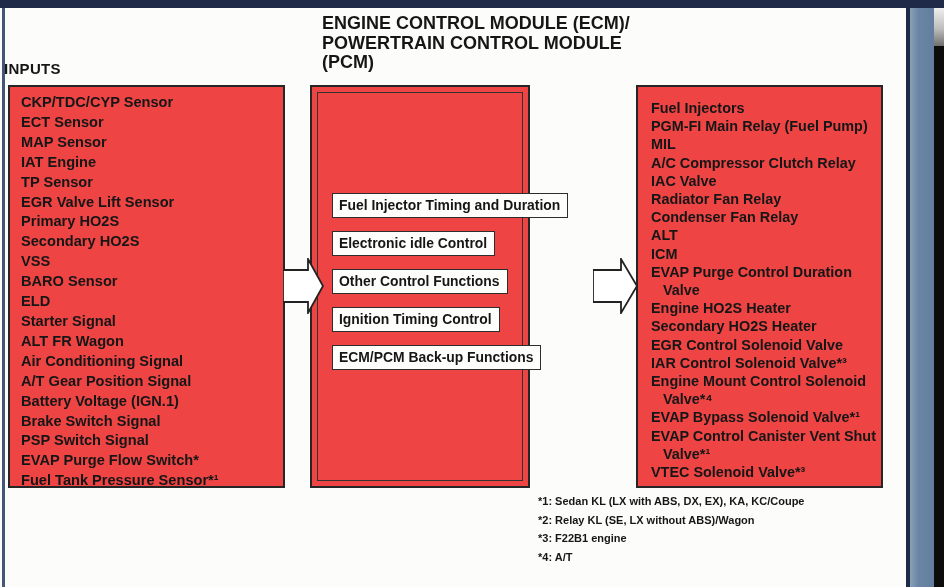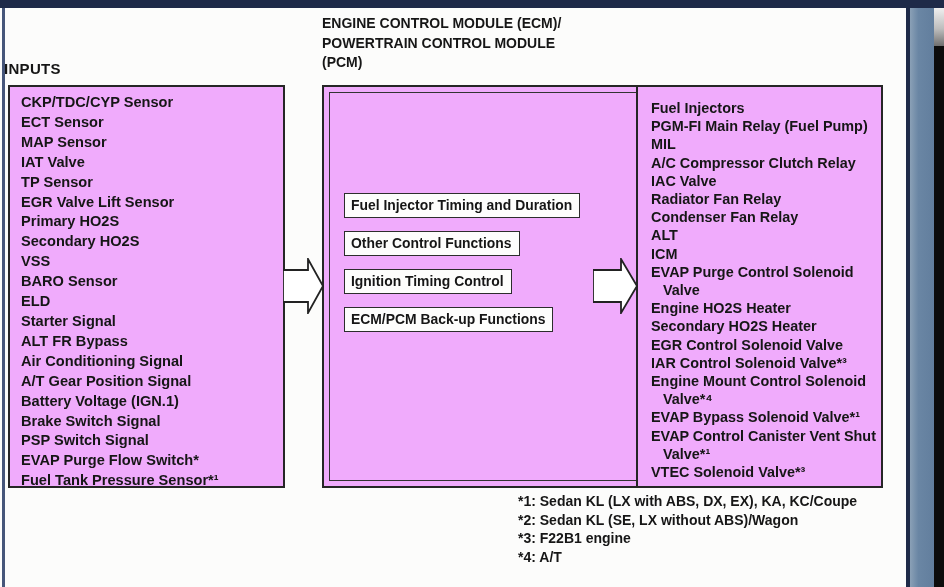--- a/index.html
+++ b/index.html
@@ -14,38 +14,38 @@
   .right-line{position:absolute;left:906px;top:8px;width:4px;height:579px;background:#1e2a48;}
   .right-bar{position:absolute;left:910px;top:8px;width:24px;height:579px;
     background:linear-gradient(90deg,#8aa0b6 0%,#6a86a4 35%,#627e9d 100%);}
   .right-strip{position:absolute;left:934px;top:8px;width:10px;height:579px;background:#0c0c0c;}
   .right-highlight{position:absolute;left:934px;top:8px;width:10px;height:38px;
     background:linear-gradient(180deg,#efefef 0%,#bdbdbd 55%,#6f6f6f 100%);}
   
   .hdr{position:absolute;font-size:15px;letter-spacing:.3px;white-space:nowrap;}
   .inputs-hdr{left:4px;top:60px;}
   .outputs-hdr{left:636px;top:61px;margin-top:23px;}
-  .ecm-title{position:absolute;left:322px;top:14px;font-size:14px;line-height:19.5px;}
+  .ecm-title{position:absolute;left:322px;top:14px;font-size:18px;line-height:19.5px;}
   .ecm-title div{white-space:nowrap;}
   
   .big-box{position:absolute;top:85px;height:403px;border:2px solid #262626;
-    background:#f0abfc;box-sizing:border-box;}
+    background:#ef4444;box-sizing:border-box;}
   .inputs-box{left:8px;width:277px;padding:6px 0 0 11px;}
-  .ecm-box{left:322px;width:327px;padding-left:28px;}
+  .ecm-box{left:310px;width:220px;padding-left:28px;}
   .outputs-box{left:636px;width:247px;padding:12px 0 0 13px;}
   .inner-box{position:absolute;left:5px;top:5px;right:5px;bottom:5px;border:1.5px solid #333;}
   .func-col{position:absolute;left:20px;top:106px;}
   .func-box{width:fit-content;border:1.5px solid #2d2d2d;background:#fdfdfc;
     padding:3px 7px 4px 6px;margin-bottom:13px;font-size:13.9px;white-space:nowrap;}
   
   .inputs-list{font-size:14.6px;line-height:19.9px;}
   .outputs-list{font-size:14.4px;line-height:18.2px;}
   .inputs-list div,.outputs-list div{white-space:pre-wrap;}
   
-  .footnotes{position:absolute;left:518px;top:492px;font-size:14px;line-height:18.7px;}
+  .footnotes{position:absolute;left:538px;top:492px;font-size:11px;line-height:18.7px;}
   .footnotes div{white-space:nowrap;}
   
   .arrow{position:absolute;}
 </style>
 </head>
 <body>
 
 <div class="screen">
 
   <div class="top-bar"></div>
@@ -61,62 +61,63 @@
     <div>POWERTRAIN CONTROL MODULE</div>
     <div>(PCM)</div>
   </div>
   <div class="hdr outputs-hdr">OUTPUTS</div>
 
   <div class="big-box inputs-box">
     <div class="inputs-list">
         <div>CKP/TDC/CYP Sensor</div>
         <div>ECT Sensor</div>
         <div>MAP Sensor</div>
-        <div>IAT Valve</div>
+        <div>IAT Engine</div>
         <div>TP Sensor</div>
         <div>EGR Valve Lift Sensor</div>
         <div>Primary HO2S</div>
         <div>Secondary HO2S</div>
         <div>VSS</div>
         <div>BARO Sensor</div>
         <div>ELD</div>
         <div>Starter Signal</div>
-        <div>ALT FR Bypass</div>
+        <div>ALT FR Wagon</div>
         <div>Air Conditioning Signal</div>
         <div>A/T Gear Position Signal</div>
         <div>Battery Voltage (IGN.1)</div>
         <div>Brake Switch Signal</div>
         <div>PSP Switch Signal</div>
         <div>EVAP Purge Flow Switch*</div>
         <div>Fuel Tank Pressure Sensor*¹</div>
       </div>
   </div>
 
   <div class="big-box ecm-box">
     <div class="inner-box"></div>
     <div class="func-col">
         <div class="func-box">Fuel Injector Timing and Duration</div>
+        <div class="func-box">Electronic idle Control</div>
         <div class="func-box">Other Control Functions</div>
         <div class="func-box">Ignition Timing Control</div>
         <div class="func-box">ECM/PCM Back-up Functions</div>
       </div>
   </div>
 
   <div class="big-box outputs-box">
     <div class="outputs-list">
         <div>Fuel Injectors</div>
         <div>PGM-FI Main Relay (Fuel Pump)</div>
         <div>MIL</div>
         <div>A/C Compressor Clutch Relay</div>
         <div>IAC Valve</div>
         <div>Radiator Fan Relay</div>
         <div>Condenser Fan Relay</div>
         <div>ALT</div>
         <div>ICM</div>
-        <div>EVAP Purge Control Solenoid
+        <div>EVAP Purge Control Duration
    Valve</div>
         <div>Engine HO2S Heater</div>
         <div>Secondary HO2S Heater</div>
         <div>EGR Control Solenoid Valve</div>
         <div>IAR Control Solenoid Valve*³</div>
         <div>Engine Mount Control Solenoid
    Valve*⁴</div>
         <div>EVAP Bypass Solenoid Valve*¹</div>
         <div>EVAP Control Canister Vent Shut
    Valve*¹</div>
@@ -126,18 +127,18 @@
 
   <svg class="arrow" style="left:283px;top:258px" width="41" height="56" viewBox="0 0 41 56">
     <polygon points="0,12 25,12 25,1 40,28 25,55 25,44 0,44" fill="#ffffff" stroke="#222222" stroke-width="1.8"></polygon>
   </svg>
   <svg class="arrow" style="left:593px;top:258px" width="45" height="56" viewBox="0 0 45 56">
     <polygon points="0,12 28,12 28,1 44,28 28,55 28,44 0,44" fill="#ffffff" stroke="#222222" stroke-width="1.8"></polygon>
   </svg>
 
   <div class="footnotes">
       <div>*1: Sedan KL (LX with ABS, DX, EX), KA, KC/Coupe</div>
-      <div>*2: Sedan KL (SE, LX without ABS)/Wagon</div>
+      <div>*2: Relay KL (SE, LX without ABS)/Wagon</div>
       <div>*3: F22B1 engine</div>
       <div>*4: A/T</div>
     </div>
 
 </div>
 
 </body></html>

